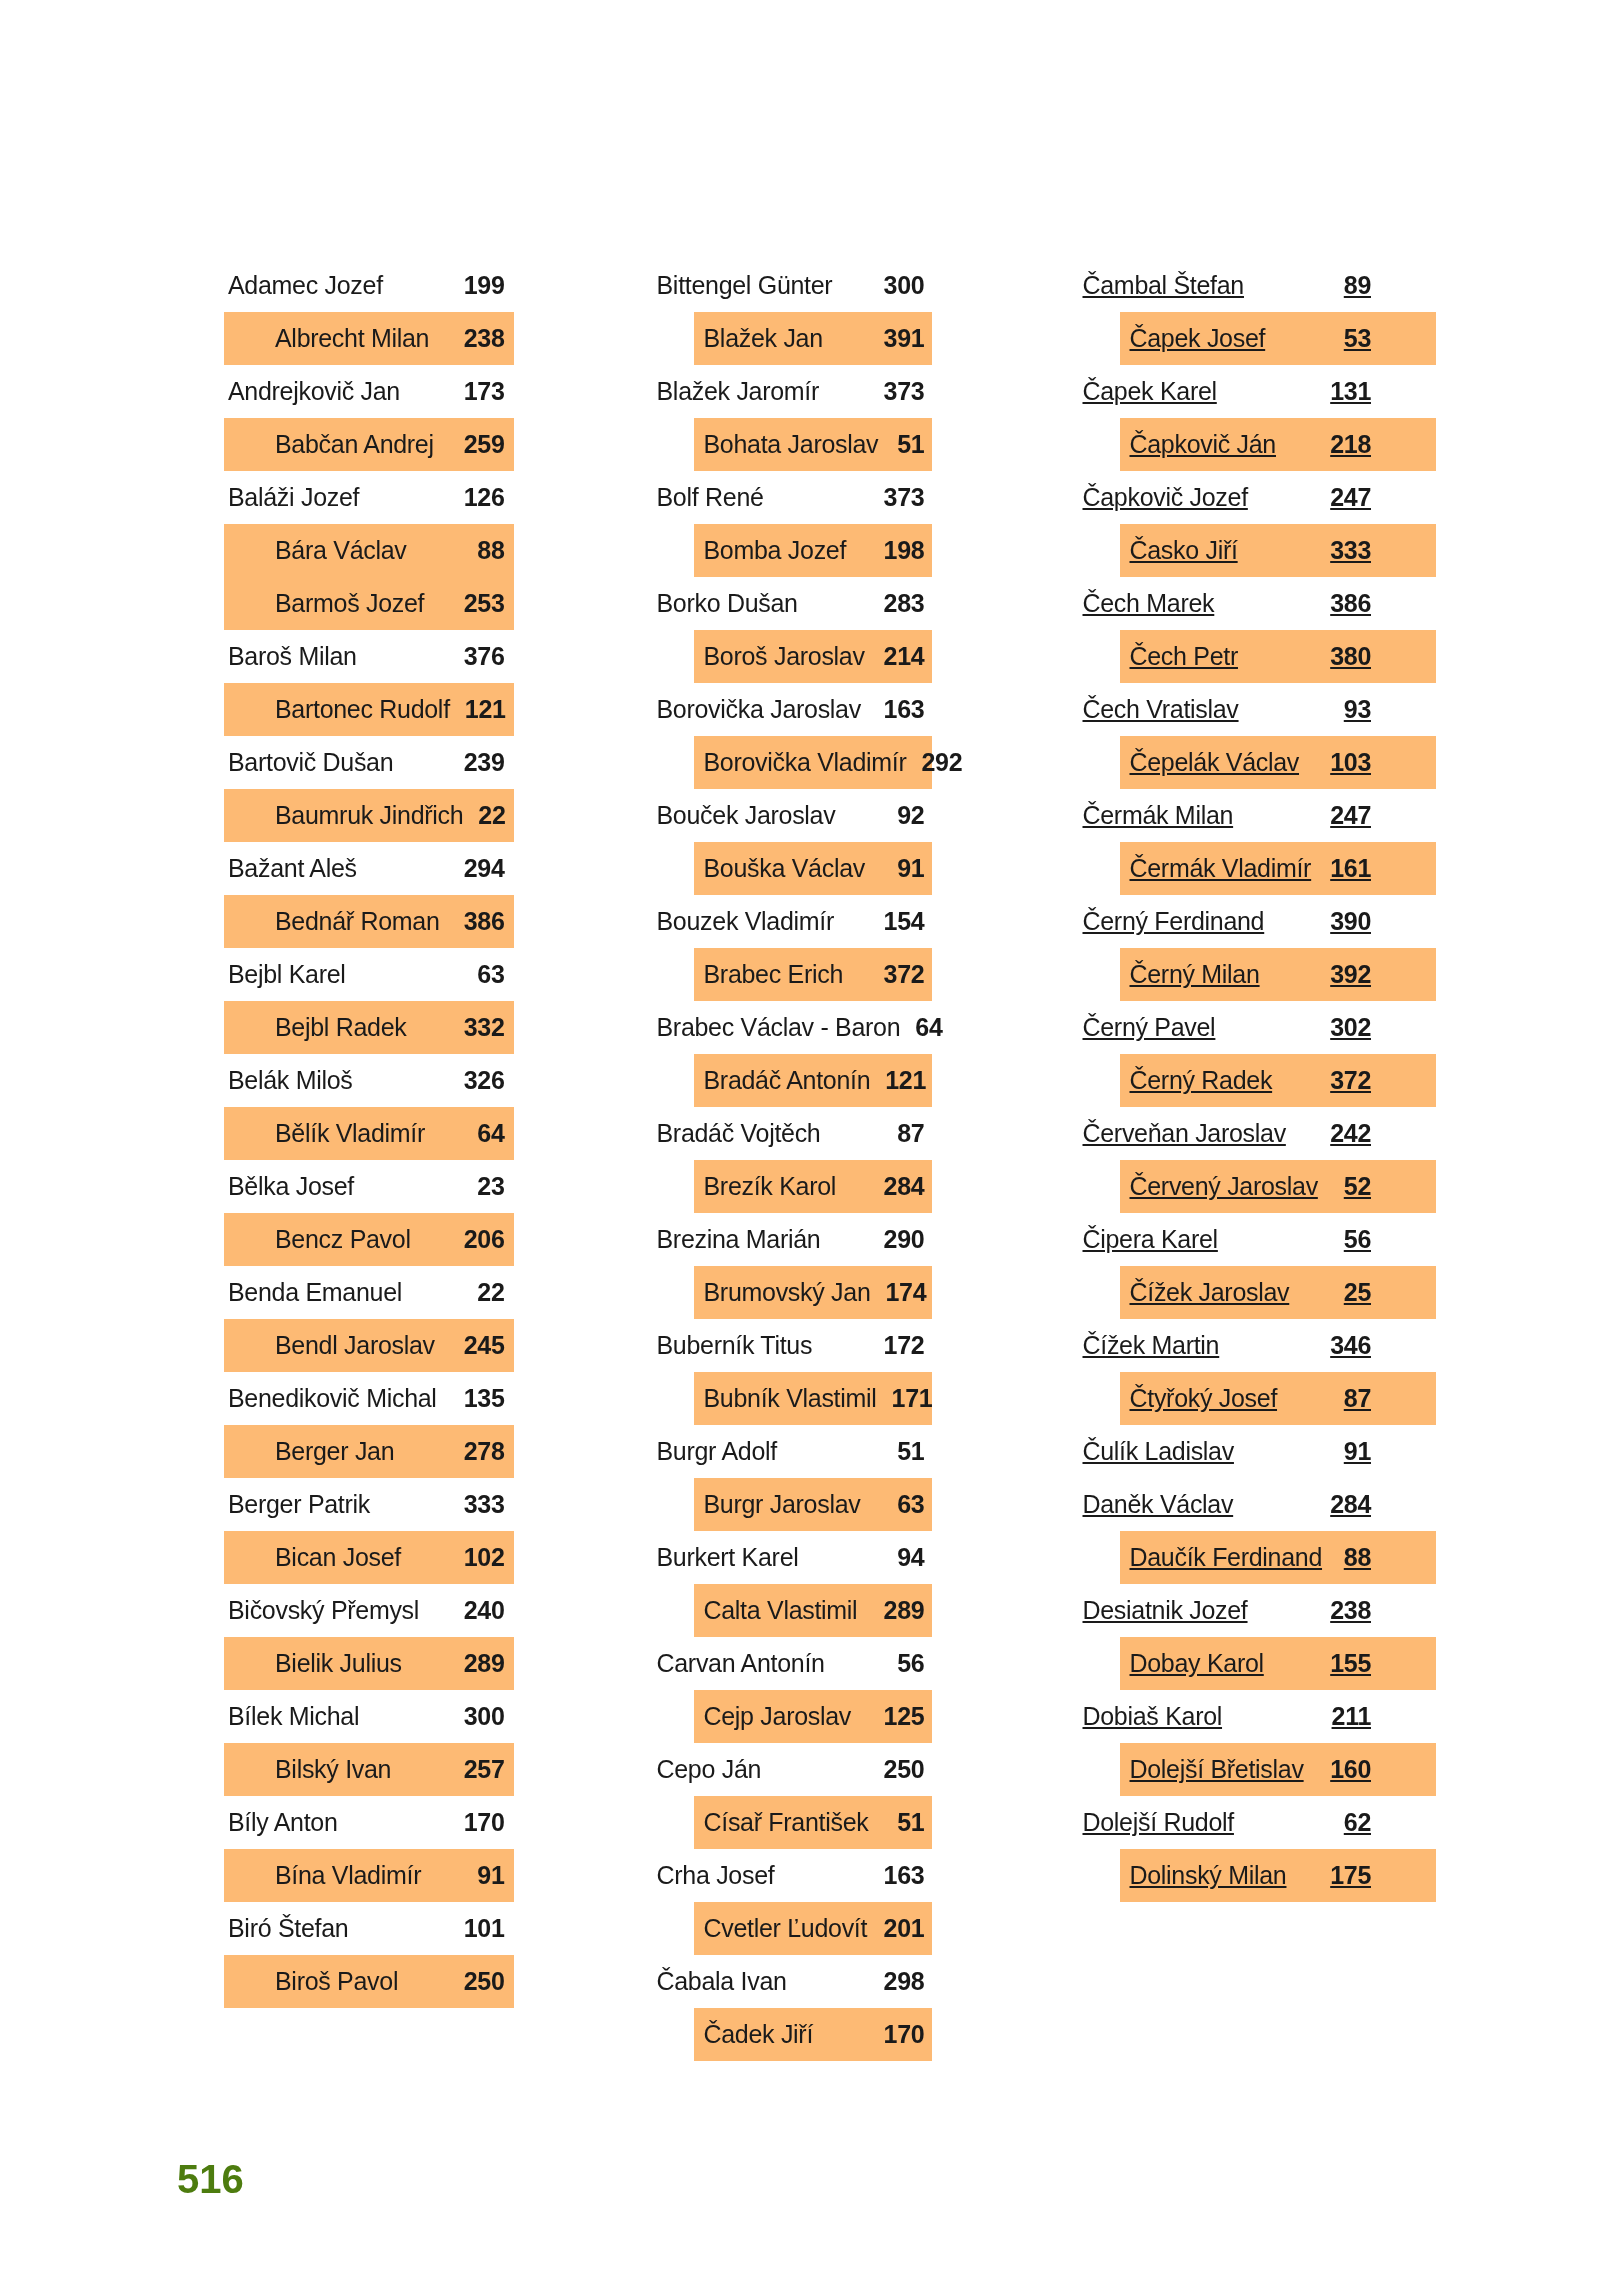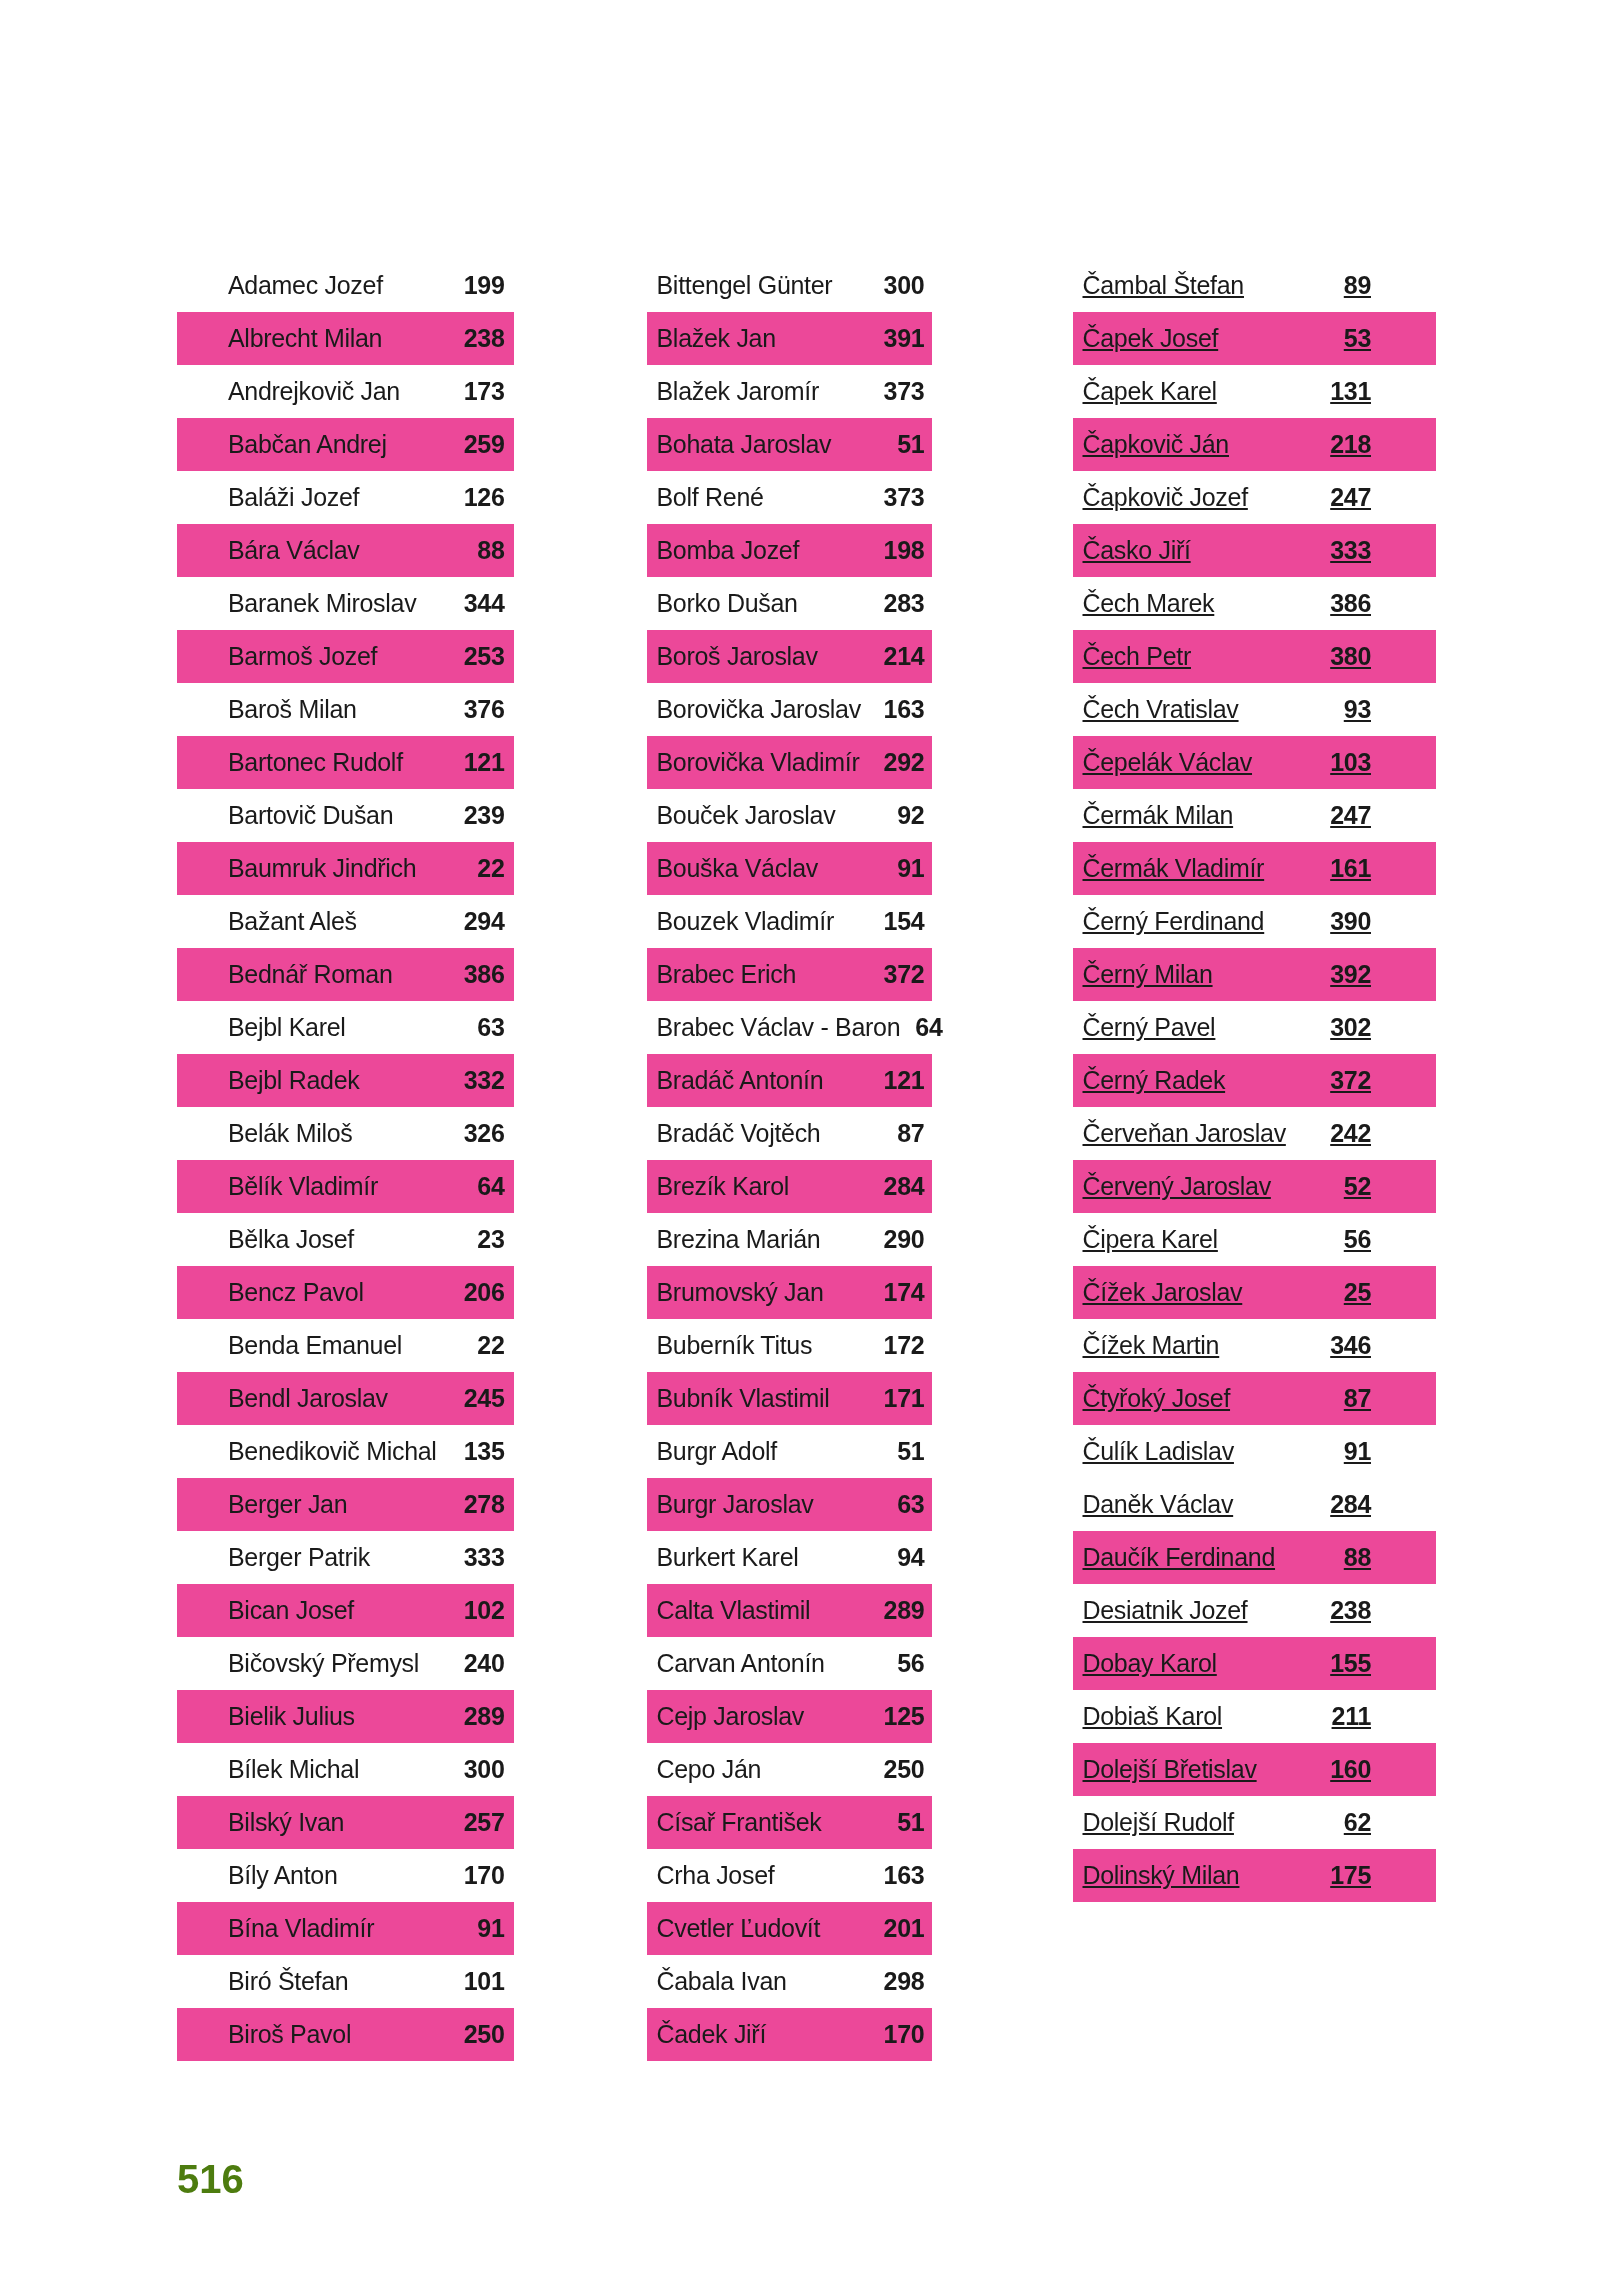--- a/index.html
+++ b/index.html
@@ -29,21 +29,22 @@
   .col-2 { width: 285px; margin-left: 133px; }
   .col-3 { width: 363px; margin-left: 141px; text-decoration: underline; }
   .row {
     height: 53px;
     display: flex;
     justify-content: space-between;
     align-items: center;
     box-sizing: border-box;
   }
   .row.alt {
-    background: #ec4899;
+    background: #fdba74;
+    margin-left: 47px;
   }
   .col-1 .row { padding-left: 51px; padding-right: 9.5px; }
   .col-2 .row { padding-left: 9.5px; padding-right: 7.6px; text-align: center;  }
   .col-3 .row { padding-left: 9.5px; padding-right: 65px; }
   .name {
     font-size: 25px;
     letter-spacing: -0.3px;
     white-space: nowrap;
   }
   .num {
@@ -83,24 +84,20 @@
         <span class="num">259</span>
       </div>
       <div class="row">
         <span class="name">Baláži Jozef</span>
         <span class="num">126</span>
       </div>
       <div class="row alt">
         <span class="name">Bára Václav</span>
         <span class="num">88</span>
       </div>
-      <div class="row">
-        <span class="name">Baranek Miroslav</span>
-        <span class="num">344</span>
-      </div>
       <div class="row alt">
         <span class="name">Barmoš Jozef</span>
         <span class="num">253</span>
       </div>
       <div class="row">
         <span class="name">Baroš Milan</span>
         <span class="num">376</span>
       </div>
       <div class="row alt">
         <span class="name">Bartonec Rudolf</span>

